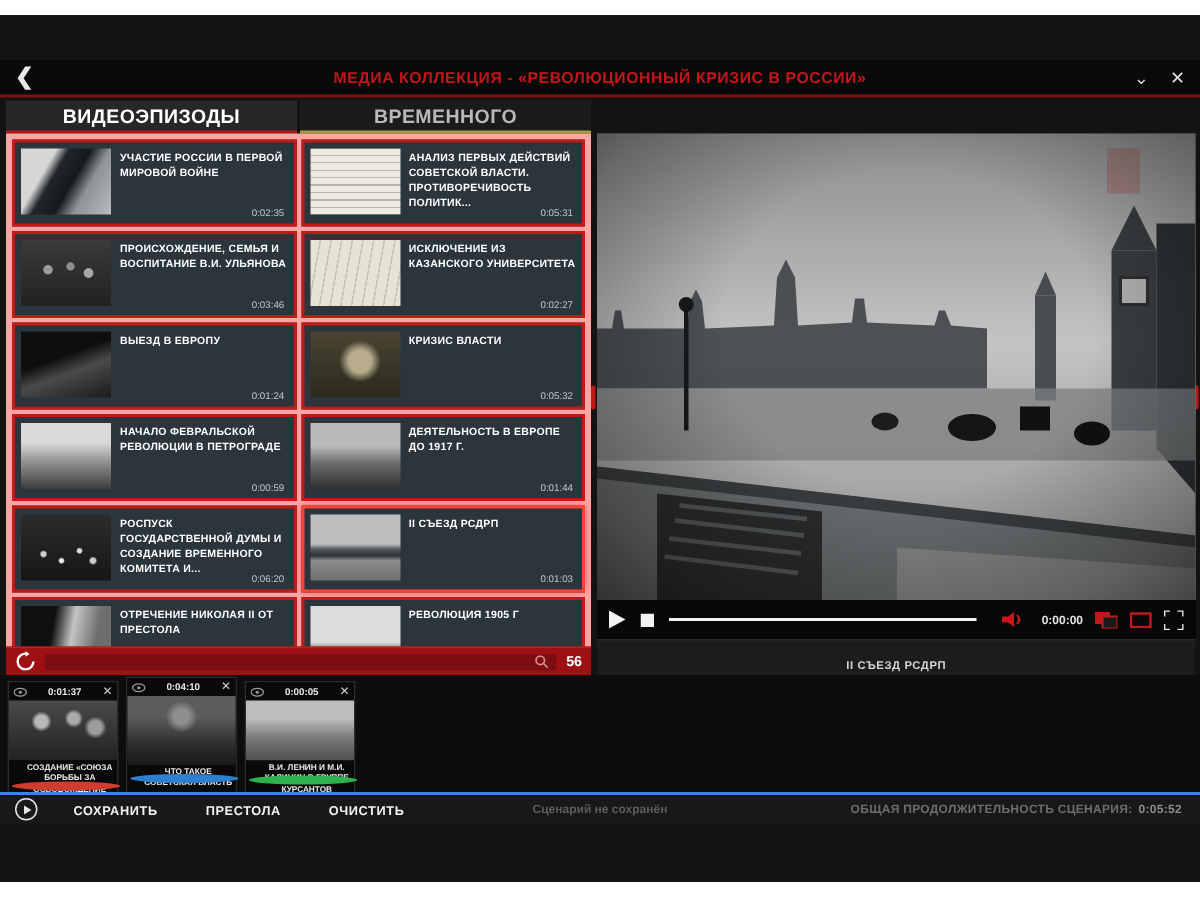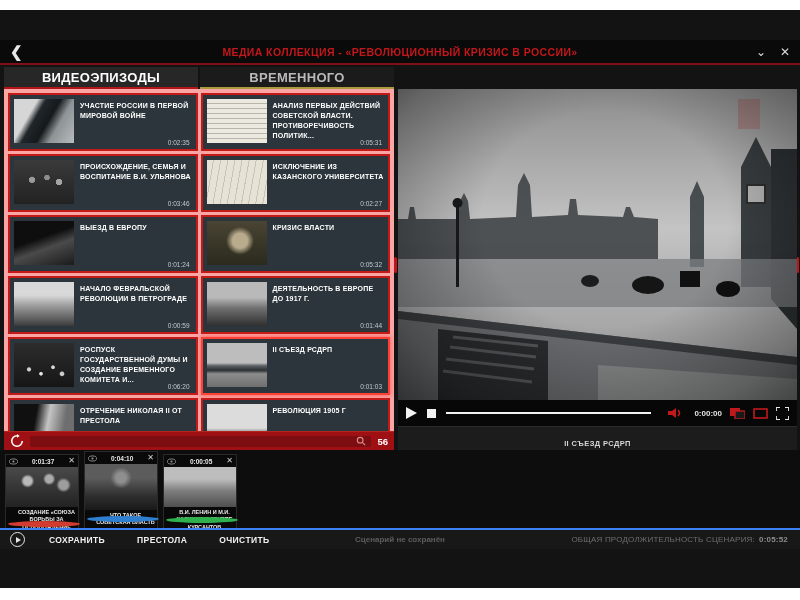--- a/index.html
+++ b/index.html
@@ -90,21 +90,21 @@
   .eye { width:9px; height:7px; }
 
   
   #toolbar { position:absolute; left:0; top:518px; width:100%; height:21px; background:#181818;
     display:flex; align-items:center; padding:0 10px; border-top:2px solid #3b82f6; }
   #toolbar .playcircle { width:15px; height:15px; border:1.5px solid #e6e6e6; border-radius:50%;
     display:flex; align-items:center; justify-content:center; cursor:pointer; margin-right:24px; }
   #toolbar .playcircle .tri { width:0; height:0; border-left:5px solid #e6e6e6; border-top:3.5px solid transparent; border-bottom:3.5px solid transparent; margin-left:1px; }
   #toolbar .tbtn { color:#f2f2f2; font-size:8.5px; font-weight:bold; letter-spacing:.4px; margin-right:32px; cursor:pointer; }
   #toolbar .status { position:absolute; left:50%; transform:translateX(-50%); color:#5d5d5d; font-size:8px; font-weight:bold; }
-  #toolbar .total { position:absolute; right:12px; color:#6e6e6e; font-size:8px; font-weight:normal; letter-spacing:.2px; }
+  #toolbar .total { position:absolute; right:12px; color:#6e6e6e; font-size:8px; font-weight:bold; letter-spacing:.2px; }
   #toolbar .total b { color:#8d8d8d; margin-left:4px; }
 
   svg { display:block; }
 </style>
 </head>
 <body>
 
 <div id="app">
 
   <div id="titlebar">

